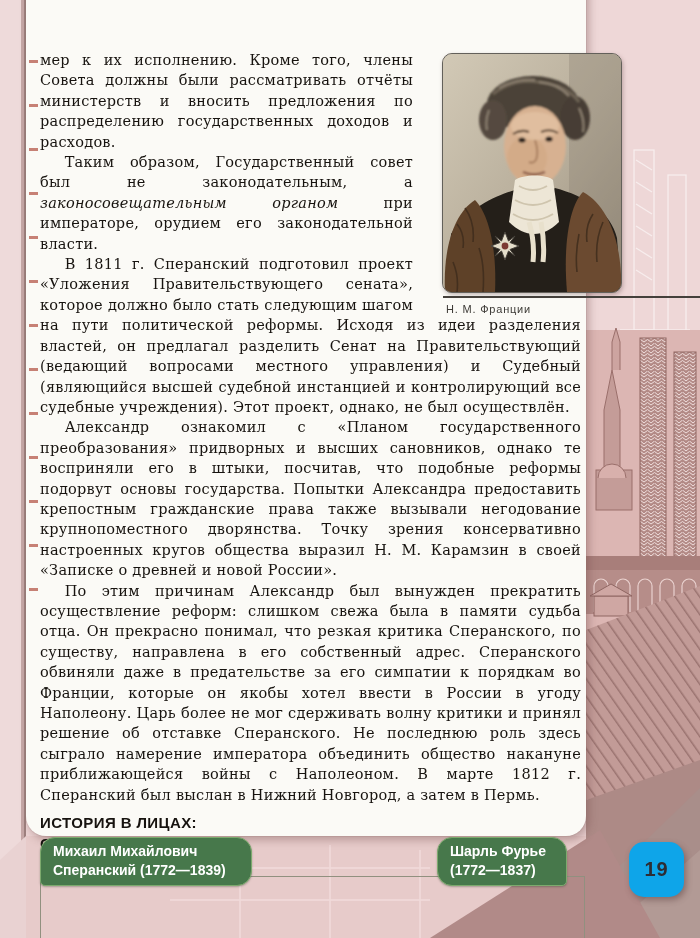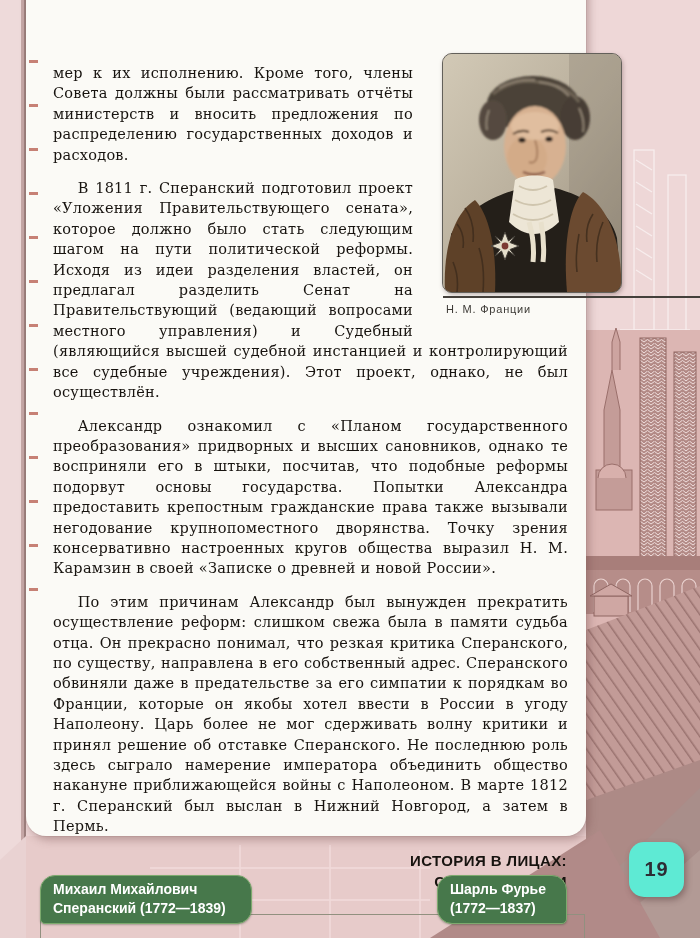--- a/index.html
+++ b/index.html
@@ -23,21 +23,21 @@
     position:absolute;left:3px;top:86px;width:9px;height:560px;
     background:repeating-linear-gradient(to bottom,#b5584a 0 3px,rgba(0,0,0,0) 3px 44px);
     opacity:.75;
   }
   
   .bodytext{
     font-family:"DejaVu Serif",serif;
     font-size:14.5px;line-height:20.4px;color:#17130f;
     text-align:justify;letter-spacing:.25px;
   }
-  .bodytext p{margin:13px;text-indent:1.7em;}
+  .bodytext p{margin:0;text-indent:1.7em;}
   .bodytext p.no-indent{text-indent:0;}
   .ital{font-style:italic;}
   
   .portrait-spacer{float:right;width:168px;height:264px;}
   
   .portrait-card{
     position:absolute;top:79px;right:-36px;width:178px;height:238px;
     border:1px solid #63605a;border-radius:10px;overflow:hidden;
     background:#beb4a2;box-shadow:1px 2px 4px rgba(90,60,60,.35);
     z-index:3;
@@ -47,40 +47,40 @@
     position:absolute;top:322px;left:417px;width:283px;height:2px;
     background:#44403b;z-index:3;
   }
   .portrait-caption{
     position:absolute;top:329px;left:420px;
     font-size:11px;letter-spacing:.8px;color:#3d3a36;z-index:3;
   }
   
   .faces{position:relative;height:186px;margin-top:7px;clear:none;}
   .faces-title{
-    position:absolute;top:0;left:0;right:14px;text-align:right;
+    position:absolute;top:0;left:0;right:14px;text-align:left;
     font-weight:bold;font-size:15px;line-height:21px;color:#17130f;letter-spacing:.4px;
   }
   .faces-box{
     position:absolute;top:64px;left:0;width:545px;height:114px;
     border:1px solid #91907f;box-sizing:border-box;display:flex;
   }
   .badge{
     position:absolute;top:25px;box-sizing:border-box;
     background:#47784b;border:1px solid #7daa6e;
     color:#fff;font-weight:bold;font-size:14px;line-height:19px;
     padding:4px 10px 5px 12px;z-index:4;
     box-shadow:0 1px 2px rgba(40,60,40,.35);
   }
   .badge-left{left:0;width:212px;border-radius:15px 15px 15px 5px;}
   .badge-right{right:14px;width:130px;border-radius:15px 15px 5px 15px;}
   
   .page-number{
     position:absolute;left:629px;top:842px;width:55px;height:55px;
-    background:#5eead4;border-radius:15px;z-index:5;
+    background:#0ea5e9;border-radius:15px;z-index:5;
     box-shadow:2px 3px 6px rgba(80,50,50,.45);
     display:flex;align-items:center;justify-content:center;
     font-weight:bold;font-size:20px;color:#2d2d34;letter-spacing:1px;
   }
 </style>
 </head>
 <body>
 
 <svg class="bg-art" viewBox="0 0 700 938" xmlns="http://www.w3.org/2000/svg">
   <defs>
@@ -145,20 +145,21 @@
   <polygon points="0,938 26,938 26,836 0,860" fill="#e9d2d2"></polygon>
 </svg>
 
 <div class="page">
   <div class="margin-dashes"></div>
 
   <div class="page-inner">
     <div class="bodytext">
       <div class="portrait-spacer"></div>
       <p class="no-indent">мер к их исполнению. Кроме того, члены Совета должны были рассматривать отчёты министерств и вносить предложения по распределению государственных доходов и расходов.</p>
+      <p><span>Таким образом, Государственный совет был не законодательным, а </span><span class="ital">законосовещательным органом</span><span> при императоре, орудием его законодательной власти.</span></p>
       <p>В 1811 г. Сперанский подготовил проект «Уложения Правительствующего сената», которое должно было стать следующим шагом на пути политической реформы. Исходя из идеи разделения властей, он предлагал разделить Сенат на Правительствующий (ведающий вопросами местного управления) и Судебный (являющийся высшей судебной инстанцией и контролирующий все судебные учреждения). Этот проект, однако, не был осуществлён.</p>
       <p>Александр ознакомил с «Планом государственного преобразования» придворных и высших сановников, однако те восприняли его в штыки, посчитав, что подобные реформы подорвут основы государства. Попытки Александра предоставить крепостным гражданские права также вызывали негодование крупнопоместного дворянства. Точку зрения консервативно настроенных кругов общества выразил Н. М. Карамзин в своей «Записке о древней и новой России».</p>
       <p>По этим причинам Александр был вынужден прекратить осуществление реформ: слишком свежа была в памяти судьба отца. Он прекрасно понимал, что резкая критика Сперанского, по существу, направлена в его собственный адрес. Сперанского обвиняли даже в предательстве за его симпатии к порядкам во Франции, которые он якобы хотел ввести в России в угоду Наполеону. Царь более не мог сдерживать волну критики и принял решение об отставке Сперанского. Не последнюю роль здесь сыграло намерение императора объединить общество накануне приближающейся войны с Наполеоном. В марте 1812 г. Сперанский был выслан в Нижний Новгород, а затем в Пермь.</p>
     </div>
 
     <div class="faces">
       <div class="faces-title">
         <span>ИСТОРИЯ В ЛИЦАХ:</span><br>
         <span>СОВРЕМЕННИКИ</span>
       </div>

